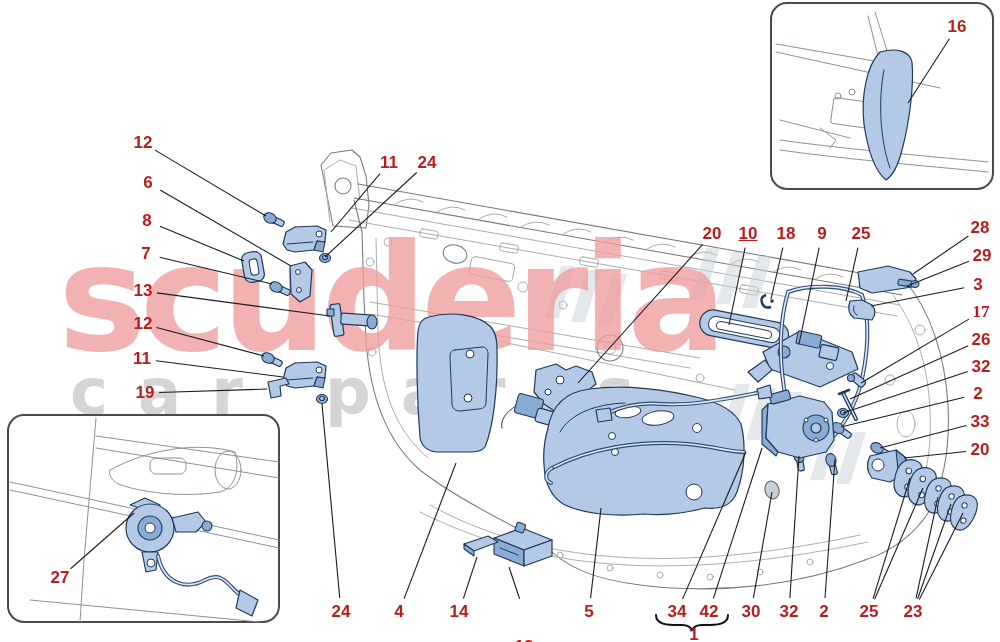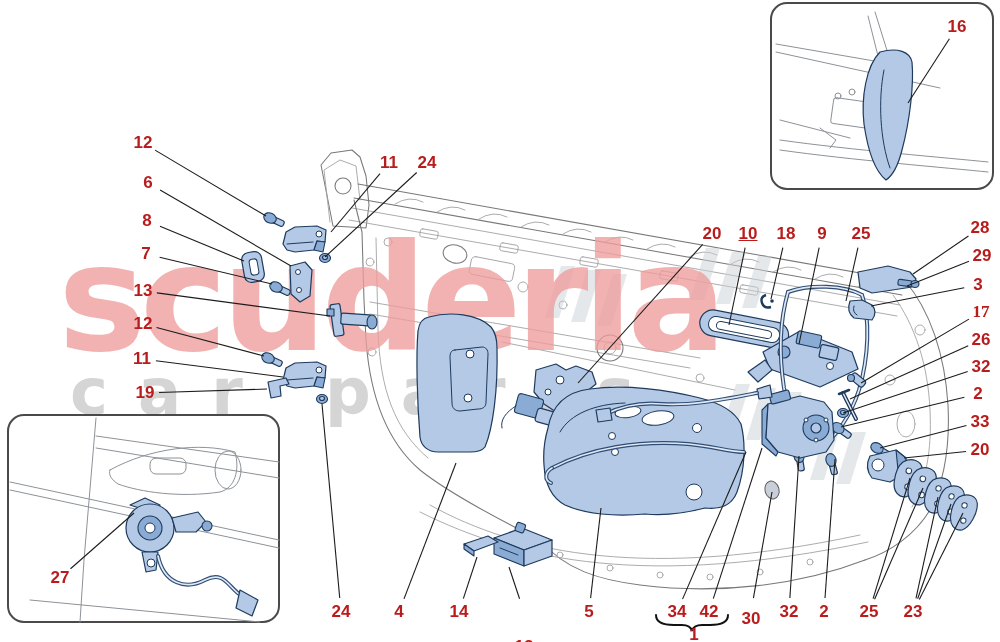--- a/index.html
+++ b/index.html
@@ -440,20 +440,20 @@
       <div class="callout" style="left: 980px; top: 422px;">33</div>
       <div class="callout" style="left: 980px; top: 450px;">20</div>
       <div class="callout" style="left: 60px; top: 578px;">27</div>
       <div class="callout" style="left: 341px; top: 612px;">24</div>
       <div class="callout" style="left: 399px; top: 612px;">4</div>
       <div class="callout" style="left: 459px; top: 612px;">14</div>
       <div class="callout" style="left: 524px; top: 612px; margin-top: 35px;">13</div>
       <div class="callout" style="left: 589px; top: 612px;">5</div>
       <div class="callout" style="left: 677px; top: 612px;">34</div>
       <div class="callout" style="left: 709px; top: 612px;">42</div>
-      <div class="callout" style="left: 751px; top: 612px; margin-top: 7px;">30</div>
+      <div class="callout" style="left: 751px; top: 612px;">30</div>
       <div class="callout" style="left: 789px; top: 612px;">32</div>
       <div class="callout" style="left: 824px; top: 612px;">2</div>
       <div class="callout" style="left: 869px; top: 612px;">25</div>
       <div class="callout" style="left: 913px; top: 612px;">23</div>
       <div class="callout" style="left: 694px; top: 635px;">1</div>
     </div>
 </div>
 
 </body></html>

